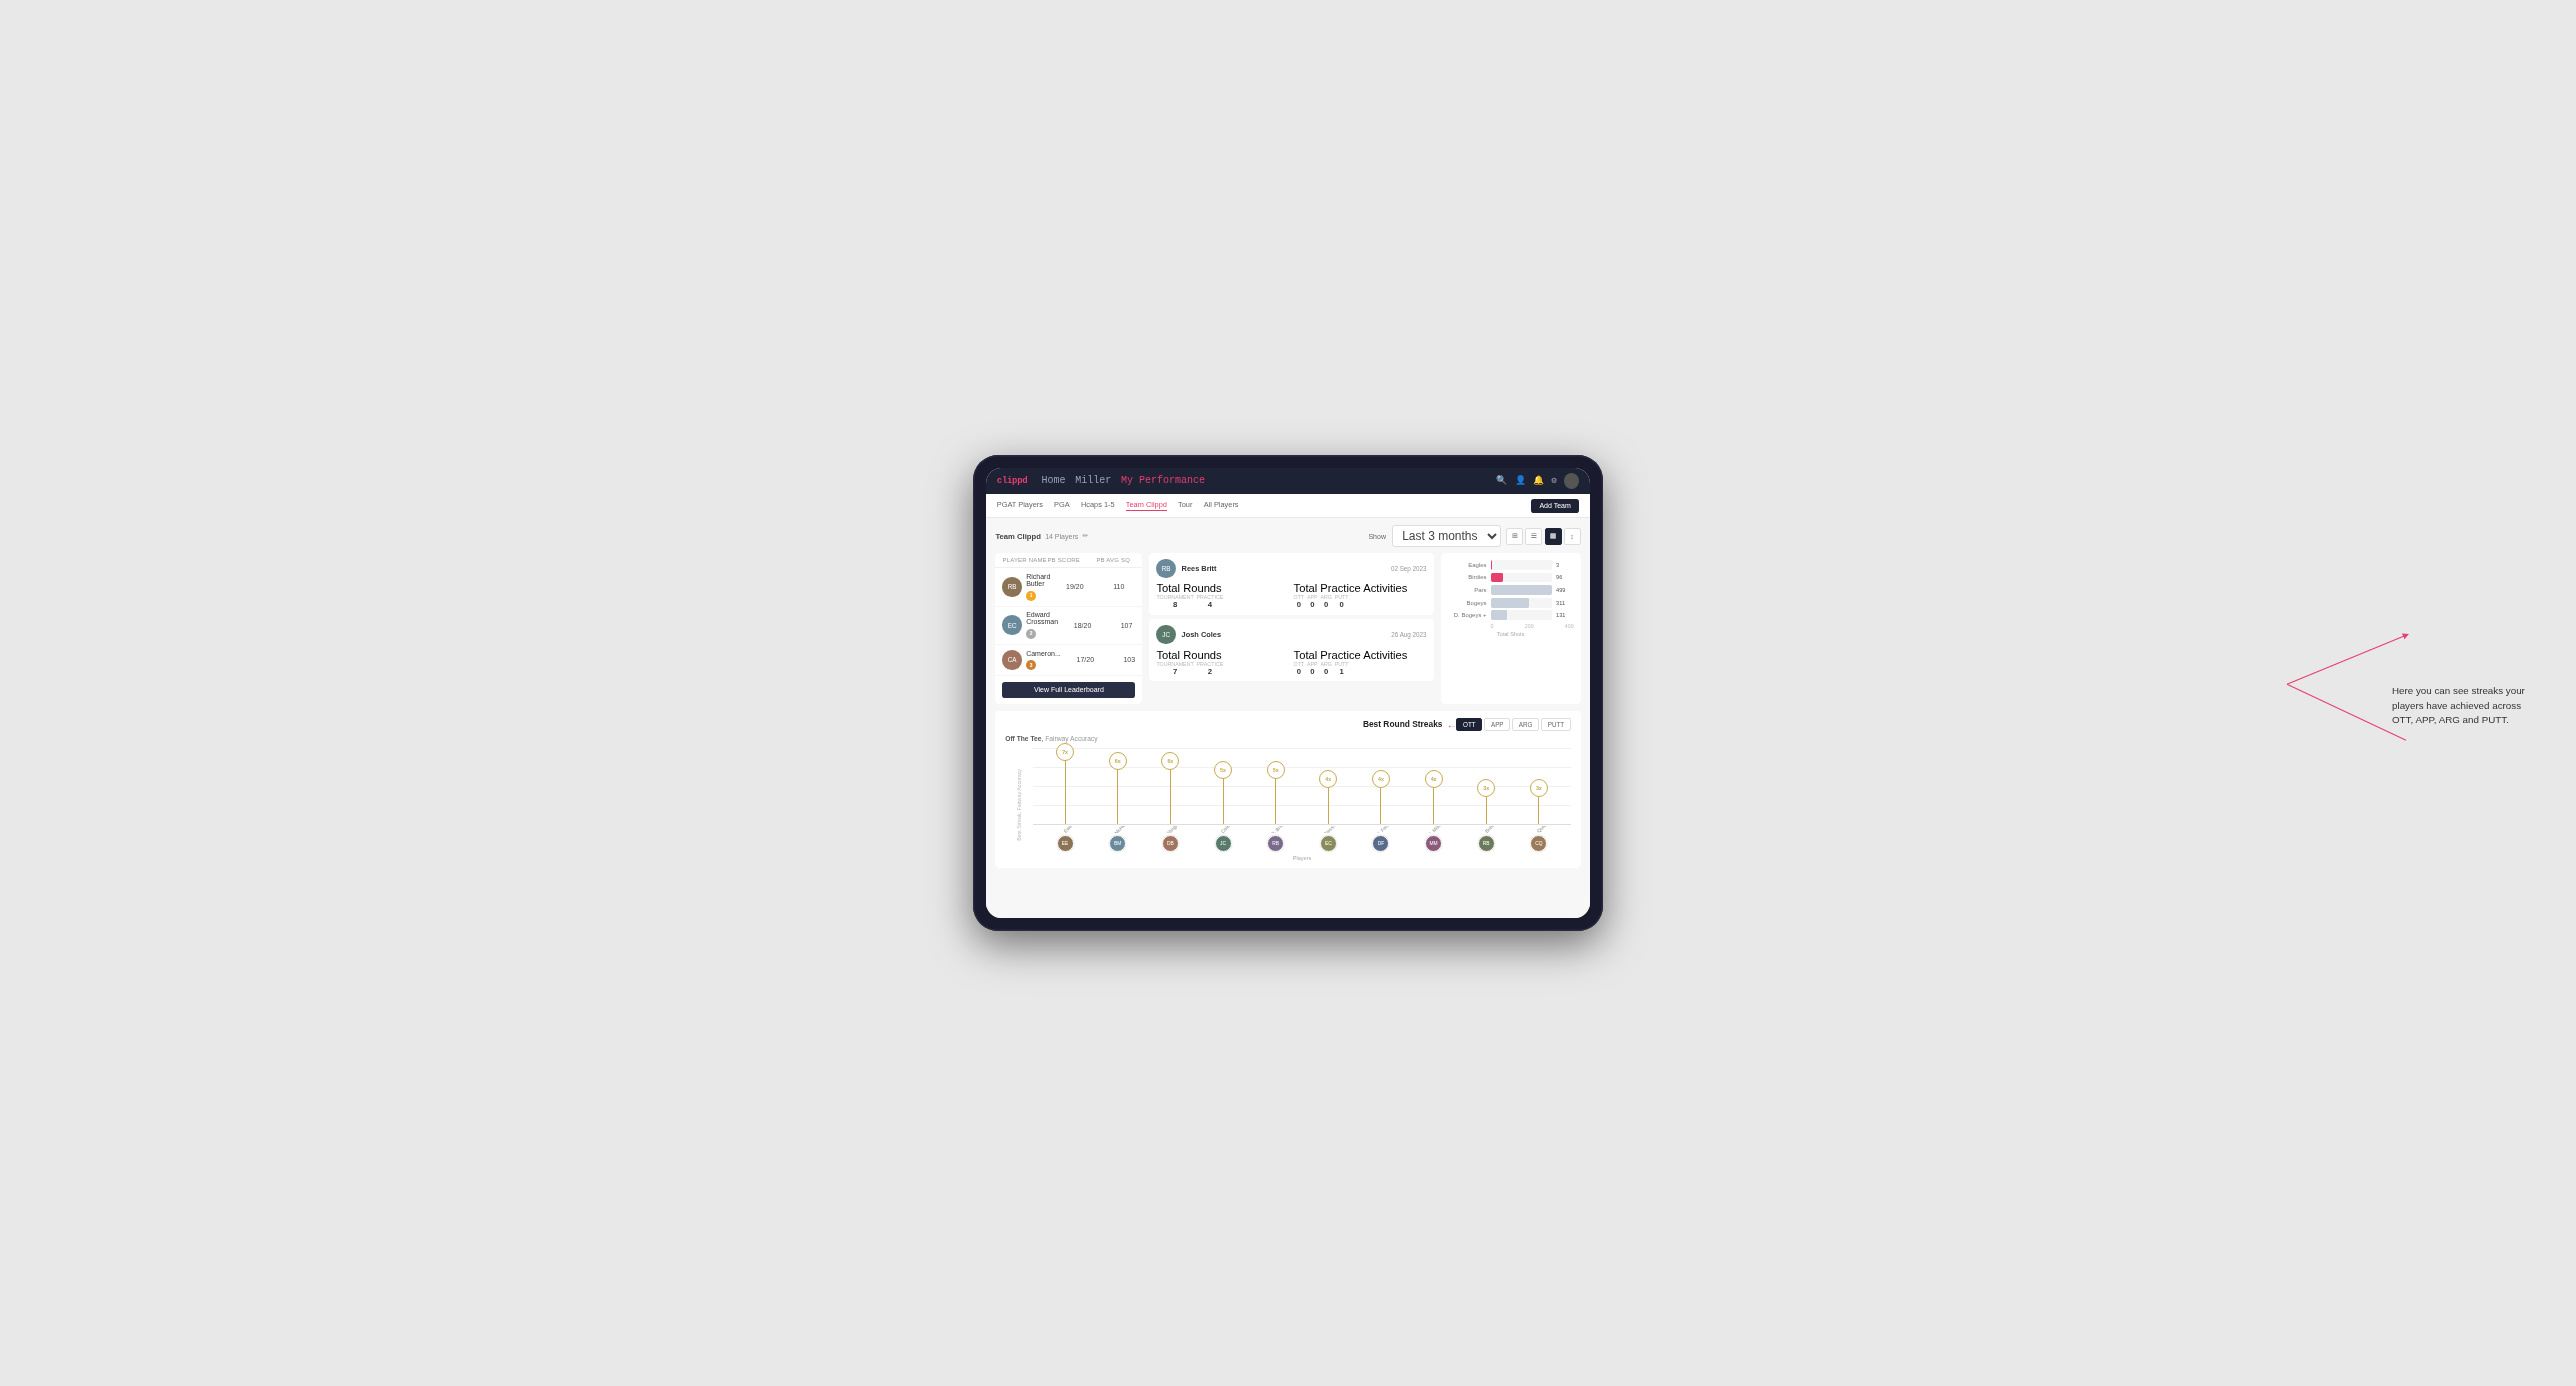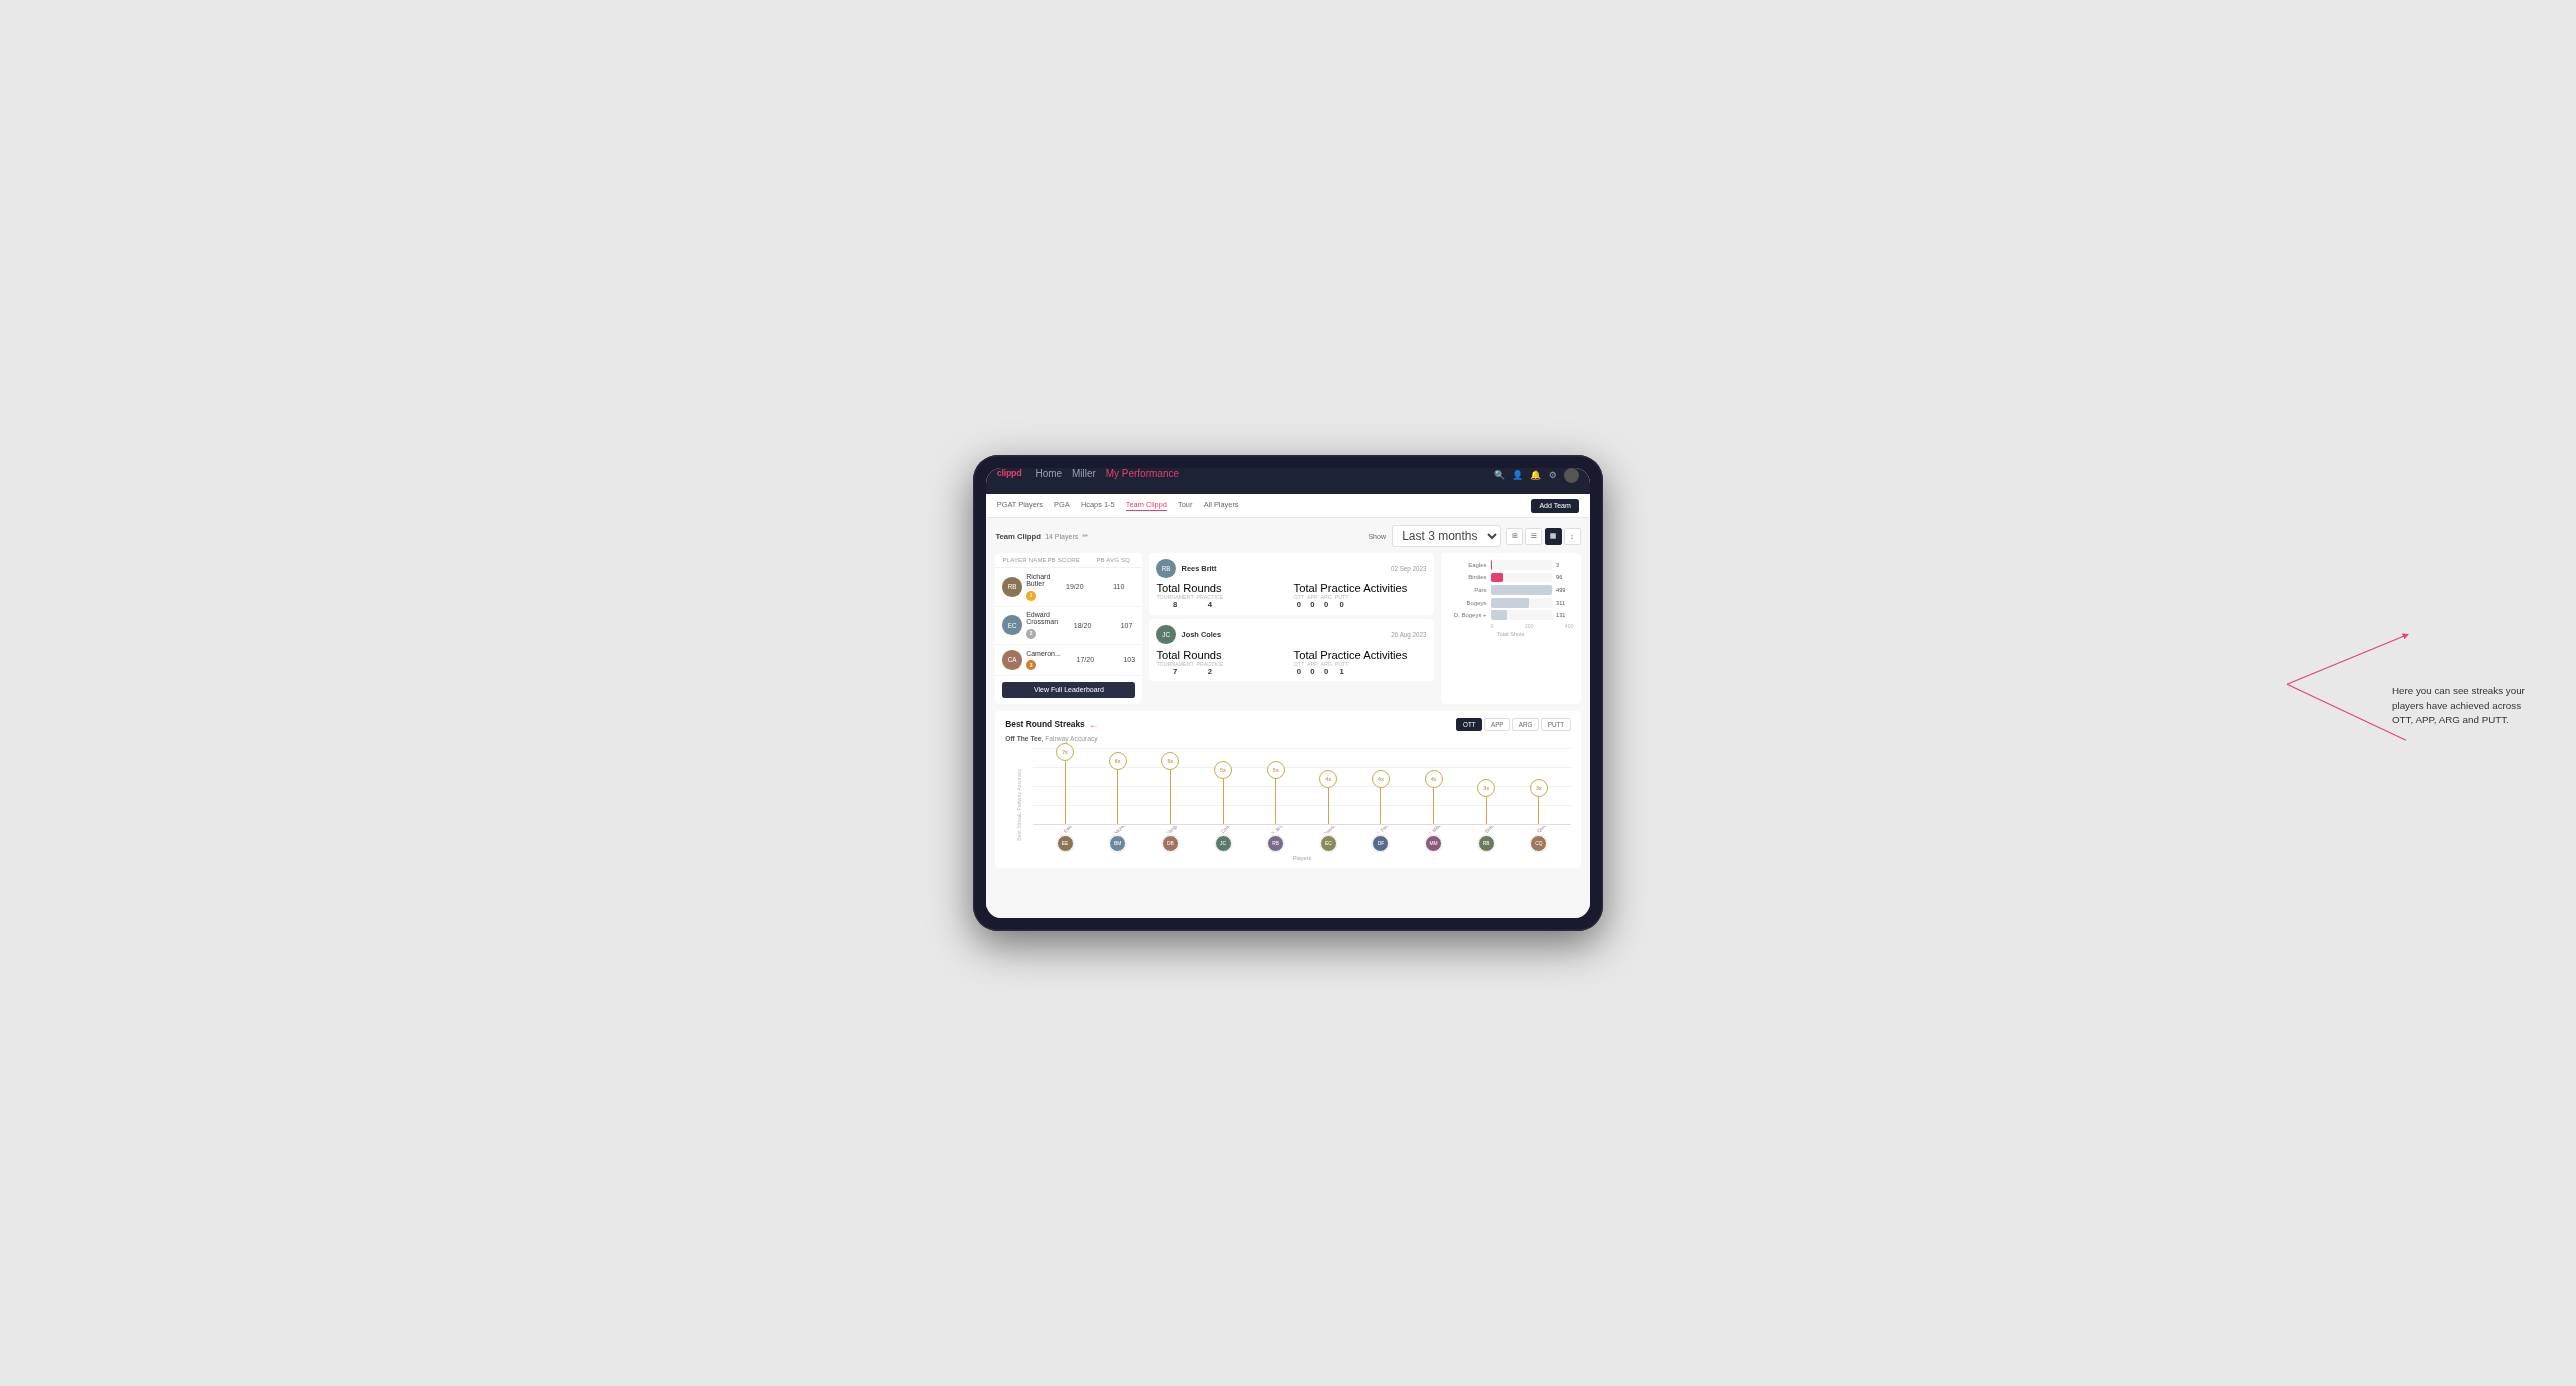--- a/index.html
+++ b/index.html
@@ -30,23 +30,24 @@
       overflow: hidden;
       display: flex;
       flex-direction: column;
     }
 
     
     .navbar {
       background: #1e2235;
       height: 26.6px;
       display: flex;
-      align-items: flex-start;
+      align-items: center;
       padding: 0 11.2px;
       flex-shrink: 0;
+      font-family: Liberation Mono, monospace;
     }
     .logo {
       color: #e63e6d;
       font-weight: 700;
       font-size: 9px;
       margin-right: 14px;
       letter-spacing: -0.3px;
     }
     .nav-links {
       display: flex;
@@ -373,21 +374,21 @@
     }
 
     
     .streaks-section {
       background: #fff;
       border-radius: 4.2px;
       padding: 7px 9.8px;
     }
     .streaks-header {
       display: flex;
-      justify-content: space-between;
+      justify-content: flex-end;
       align-items: center;
       margin-bottom: 4.2px;
     }
     .streaks-title {
       font-size: 8.4px;
       font-weight: 600;
       color: #222;
       display: flex;
       align-items: center;
       gap: 4.2px;

